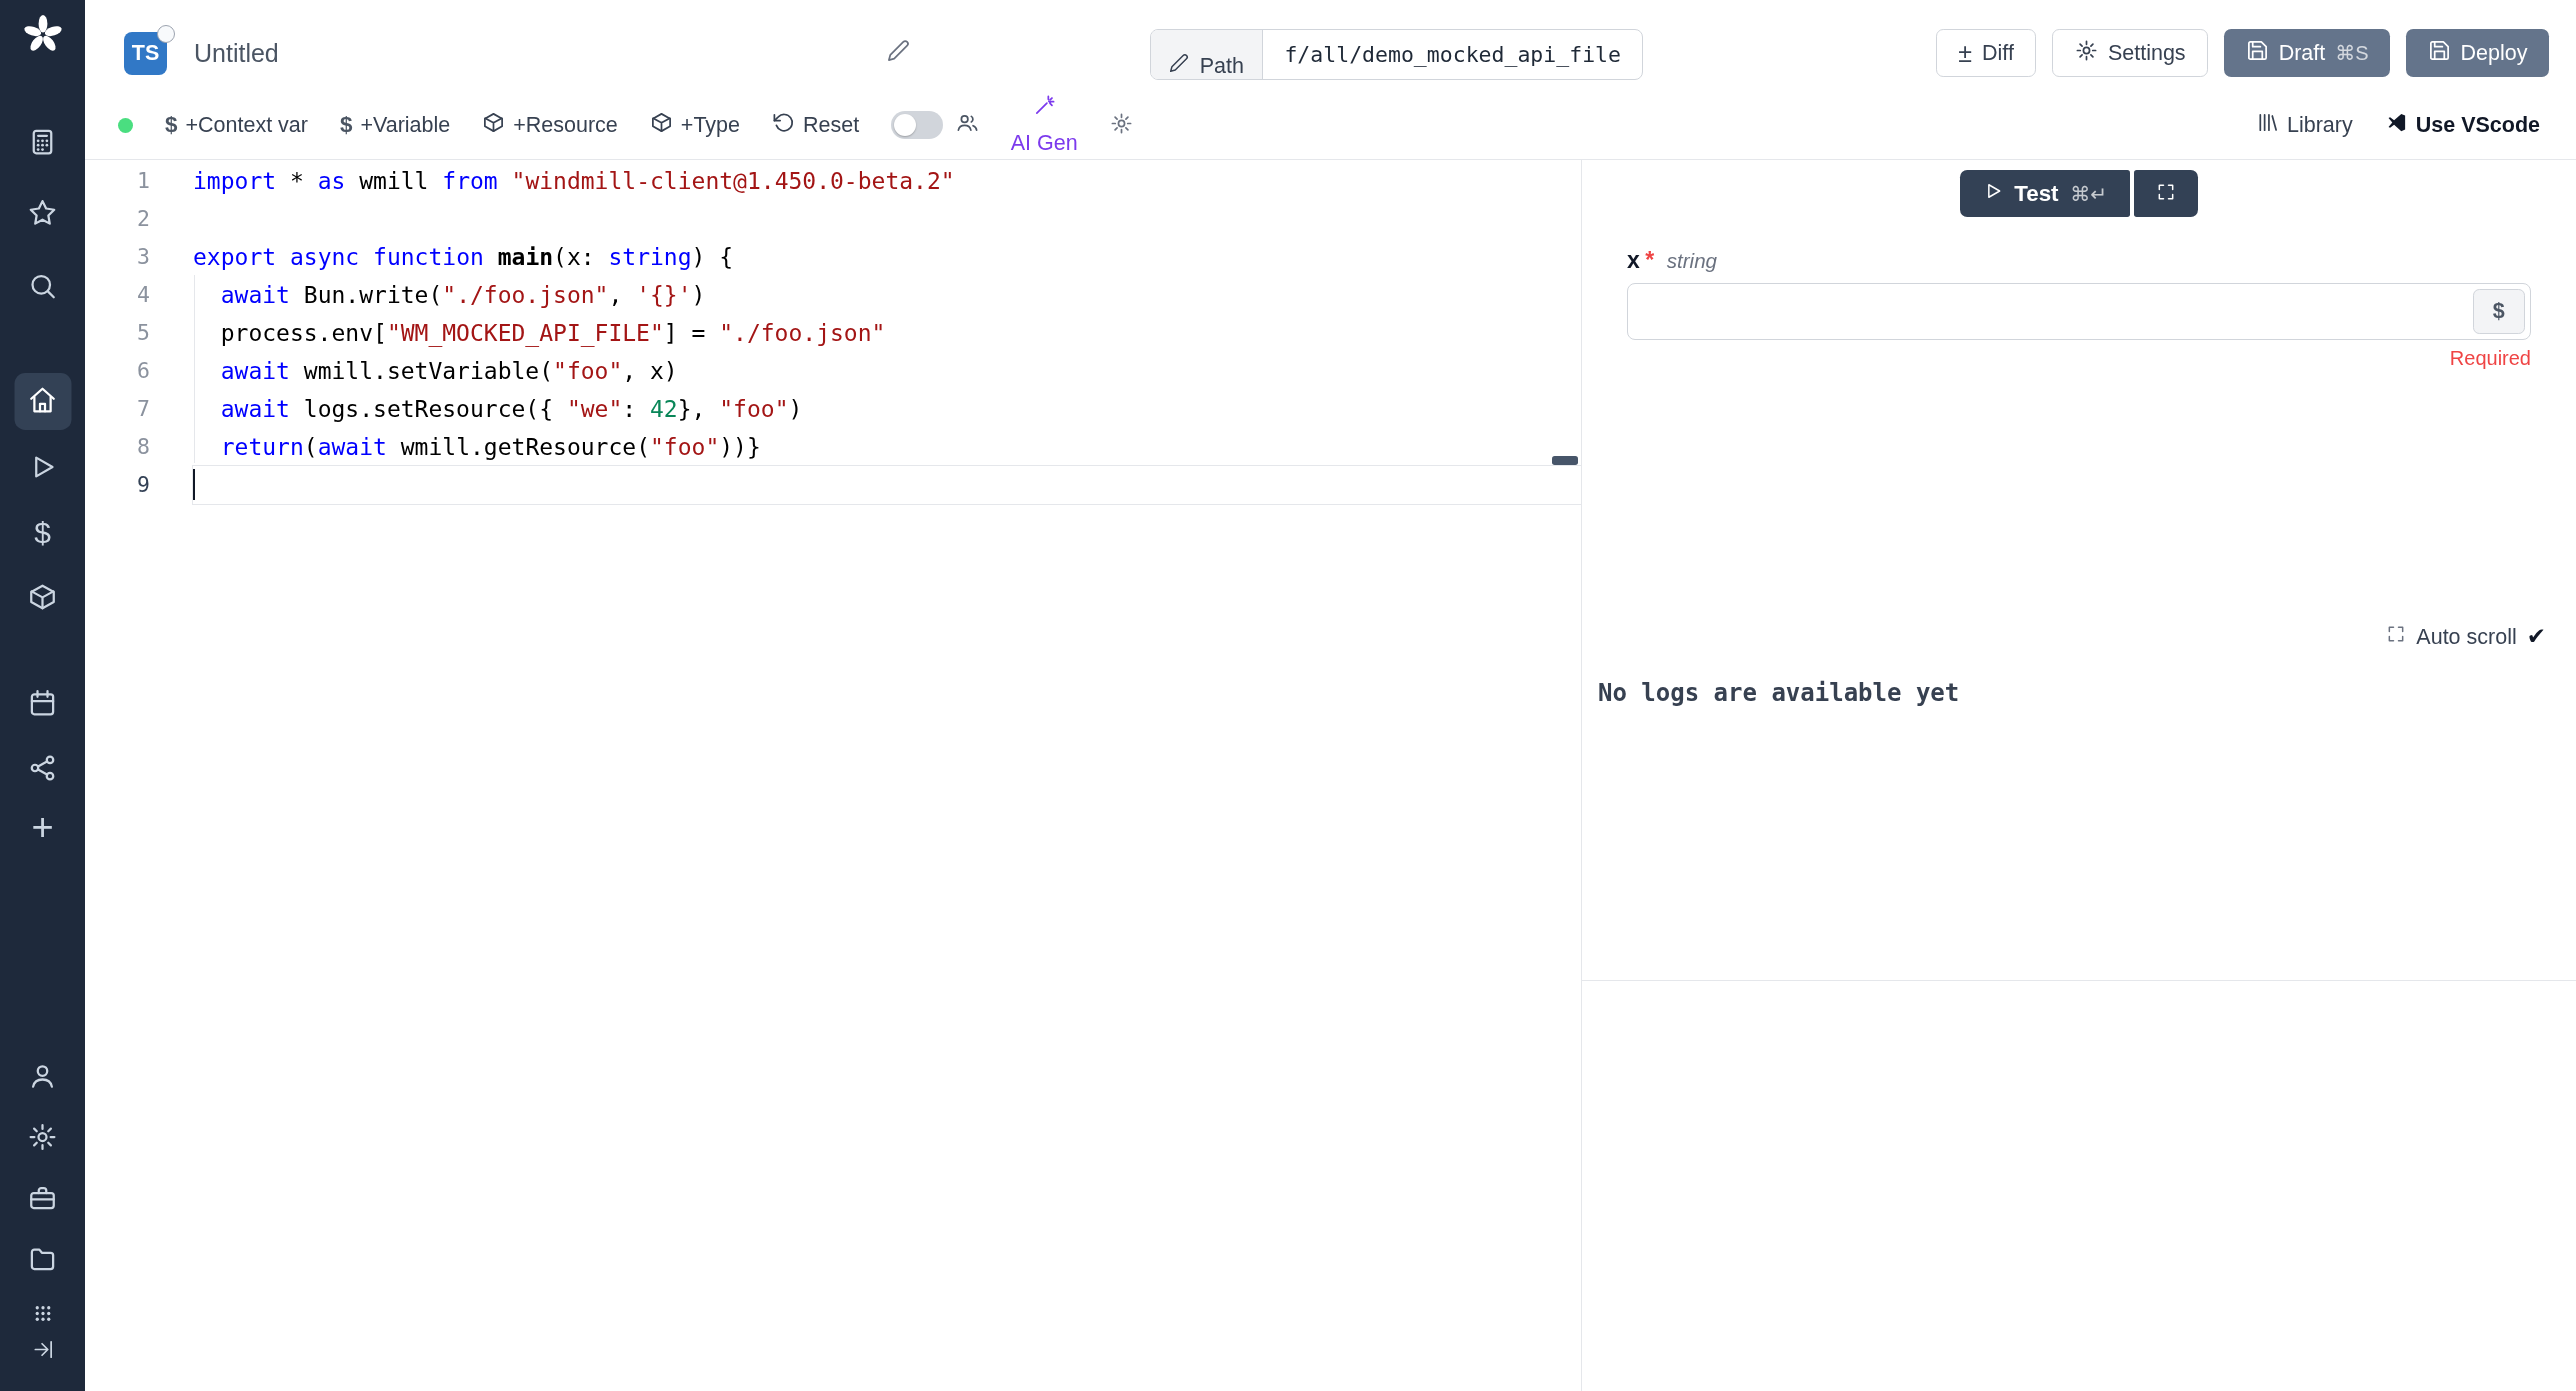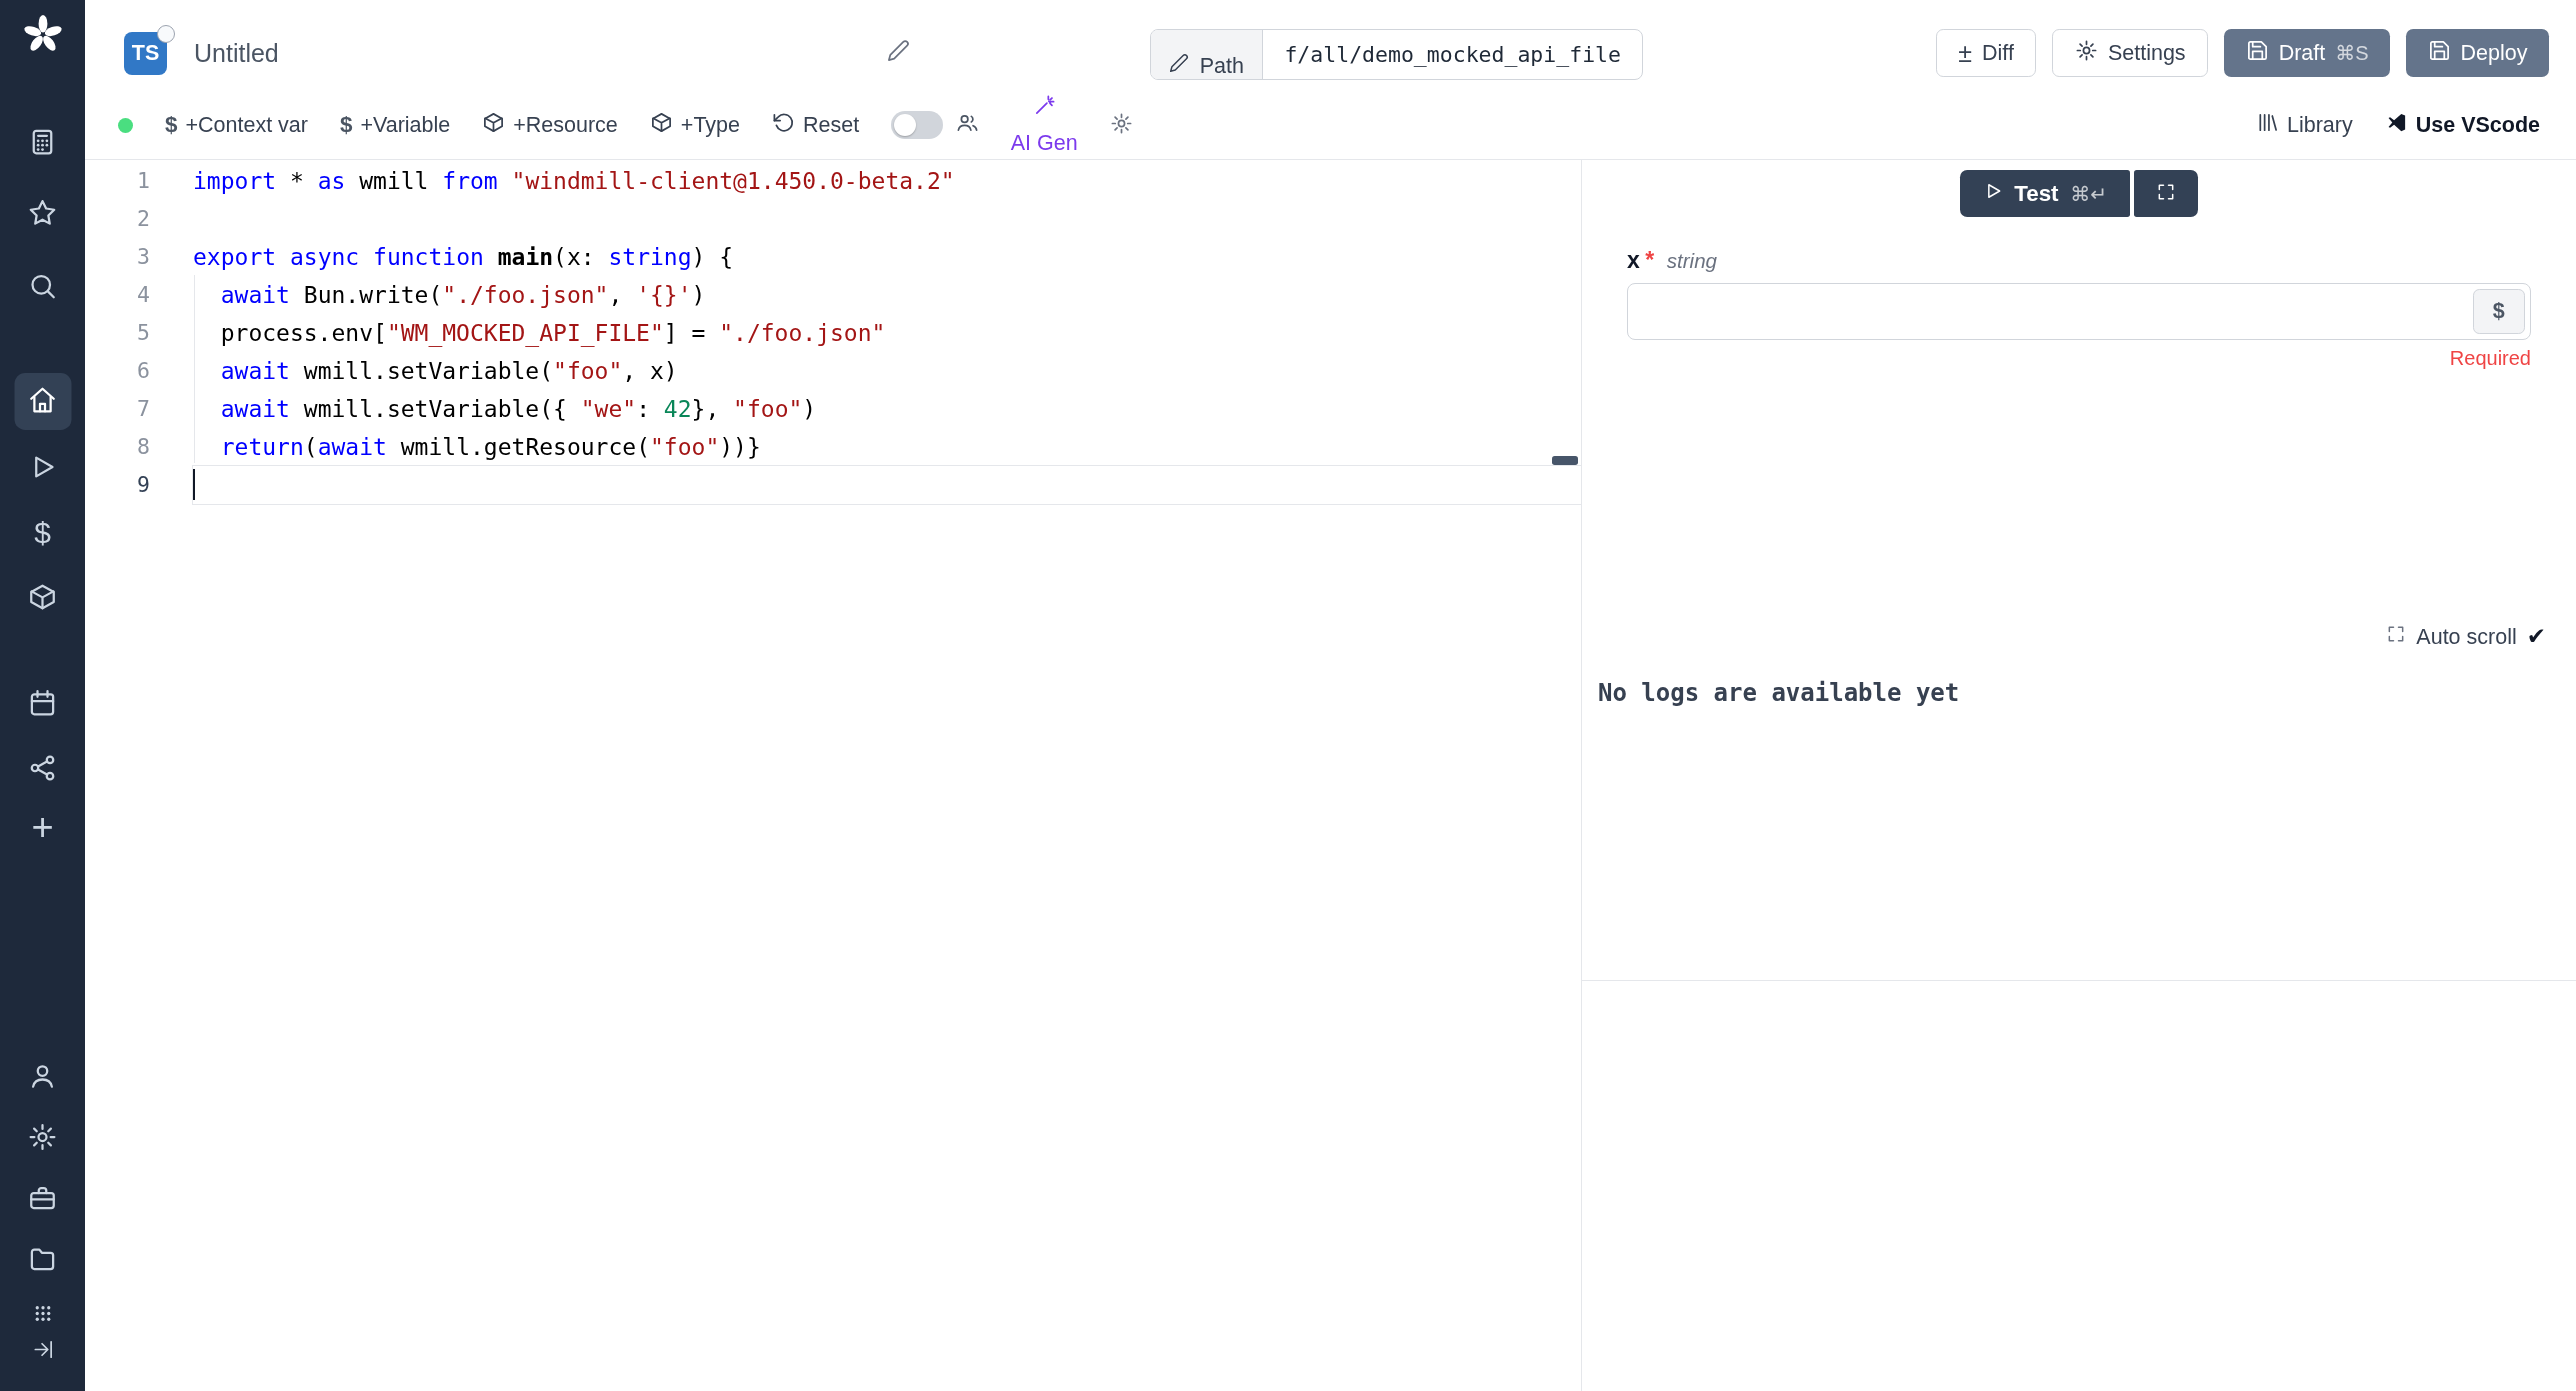--- a/index.html
+++ b/index.html
@@ -392,21 +392,21 @@
             </div>
           <div class="codecol">
             <div class="indent-guide"></div>
             <div>
                 <div class="cl"><span class="t-k">import</span><span class="t-d"> * </span><span class="t-k">as</span><span class="t-d"> wmill </span><span class="t-k">from</span><span class="t-d"> </span><span class="t-s">"windmill-client@1.450.0-beta.2"</span></div>
                 <div class="cl"></div>
                 <div class="cl"><span class="t-k">export</span><span class="t-d"> </span><span class="t-k">async</span><span class="t-d"> </span><span class="t-k">function</span><span class="t-d"> </span><span class="t-b">main</span><span class="t-d">(x: </span><span class="t-k">string</span><span class="t-d">) {</span></div>
                 <div class="cl"><span class="t-d">  </span><span class="t-k">await</span><span class="t-d"> Bun.write(</span><span class="t-s">"./foo.json"</span><span class="t-d">, </span><span class="t-s">'{}'</span><span class="t-d">)</span></div>
                 <div class="cl"><span class="t-d">  process.env[</span><span class="t-s">"WM_MOCKED_API_FILE"</span><span class="t-d">] = </span><span class="t-s">"./foo.json"</span></div>
                 <div class="cl"><span class="t-d">  </span><span class="t-k">await</span><span class="t-d"> wmill.setVariable(</span><span class="t-s">"foo"</span><span class="t-d">, x)</span></div>
-                <div class="cl"><span class="t-d">  </span><span class="t-k">await</span><span class="t-d"> wmill.setVariable({ </span><span class="t-s">"we"</span><span class="t-d">: </span><span class="t-n">42</span><span class="t-d">}, </span><span class="t-s">"foo"</span><span class="t-d">)</span></div>
+                <div class="cl"><span class="t-d">  </span><span class="t-k">await</span><span class="t-d"> logs.setResource({ </span><span class="t-s">"we"</span><span class="t-d">: </span><span class="t-n">42</span><span class="t-d">}, </span><span class="t-s">"foo"</span><span class="t-d">)</span></div>
                 <div class="cl"><span class="t-d">  </span><span class="t-k">return</span><span class="t-d">(</span><span class="t-k">await</span><span class="t-d"> wmill.getResource(</span><span class="t-s">"foo"</span><span class="t-d">))}</span></div>
                 <div class="cl cur"></div>
               </div>
           </div>
         </div>
         <div class="scroll-marker"></div>
       </div>
 
       <div class="rightpanel">
         <div class="panel-top">

